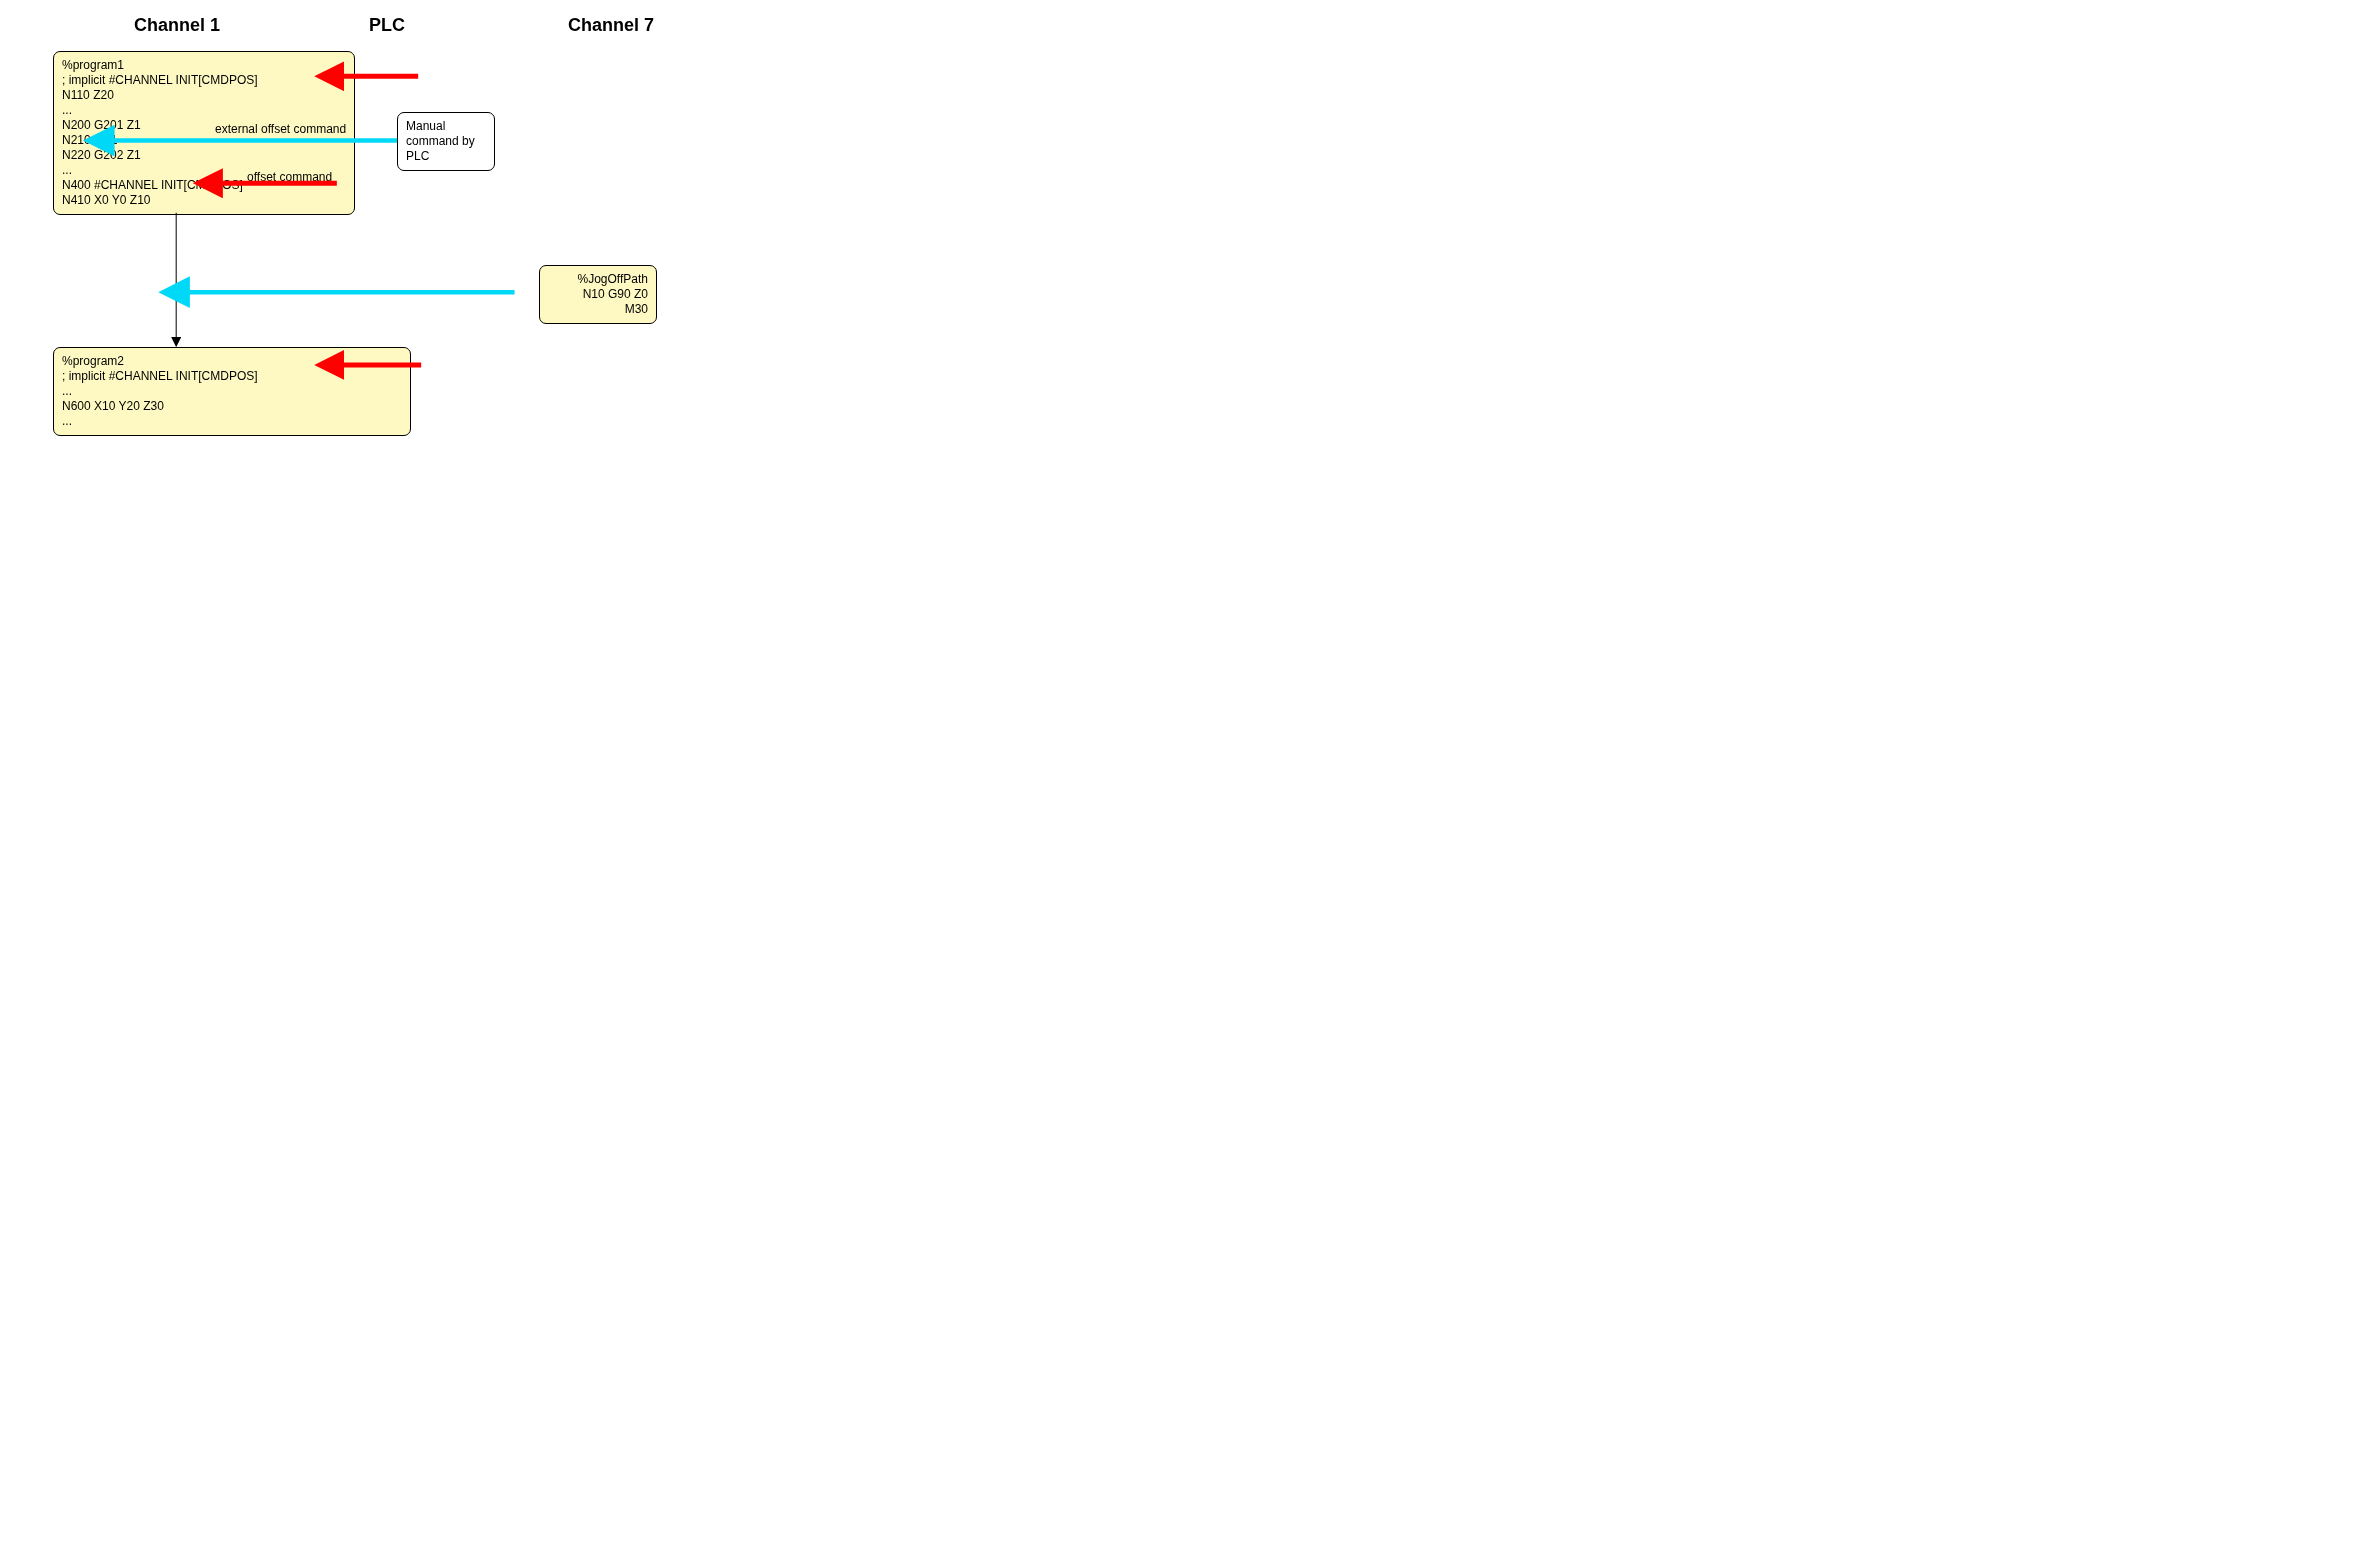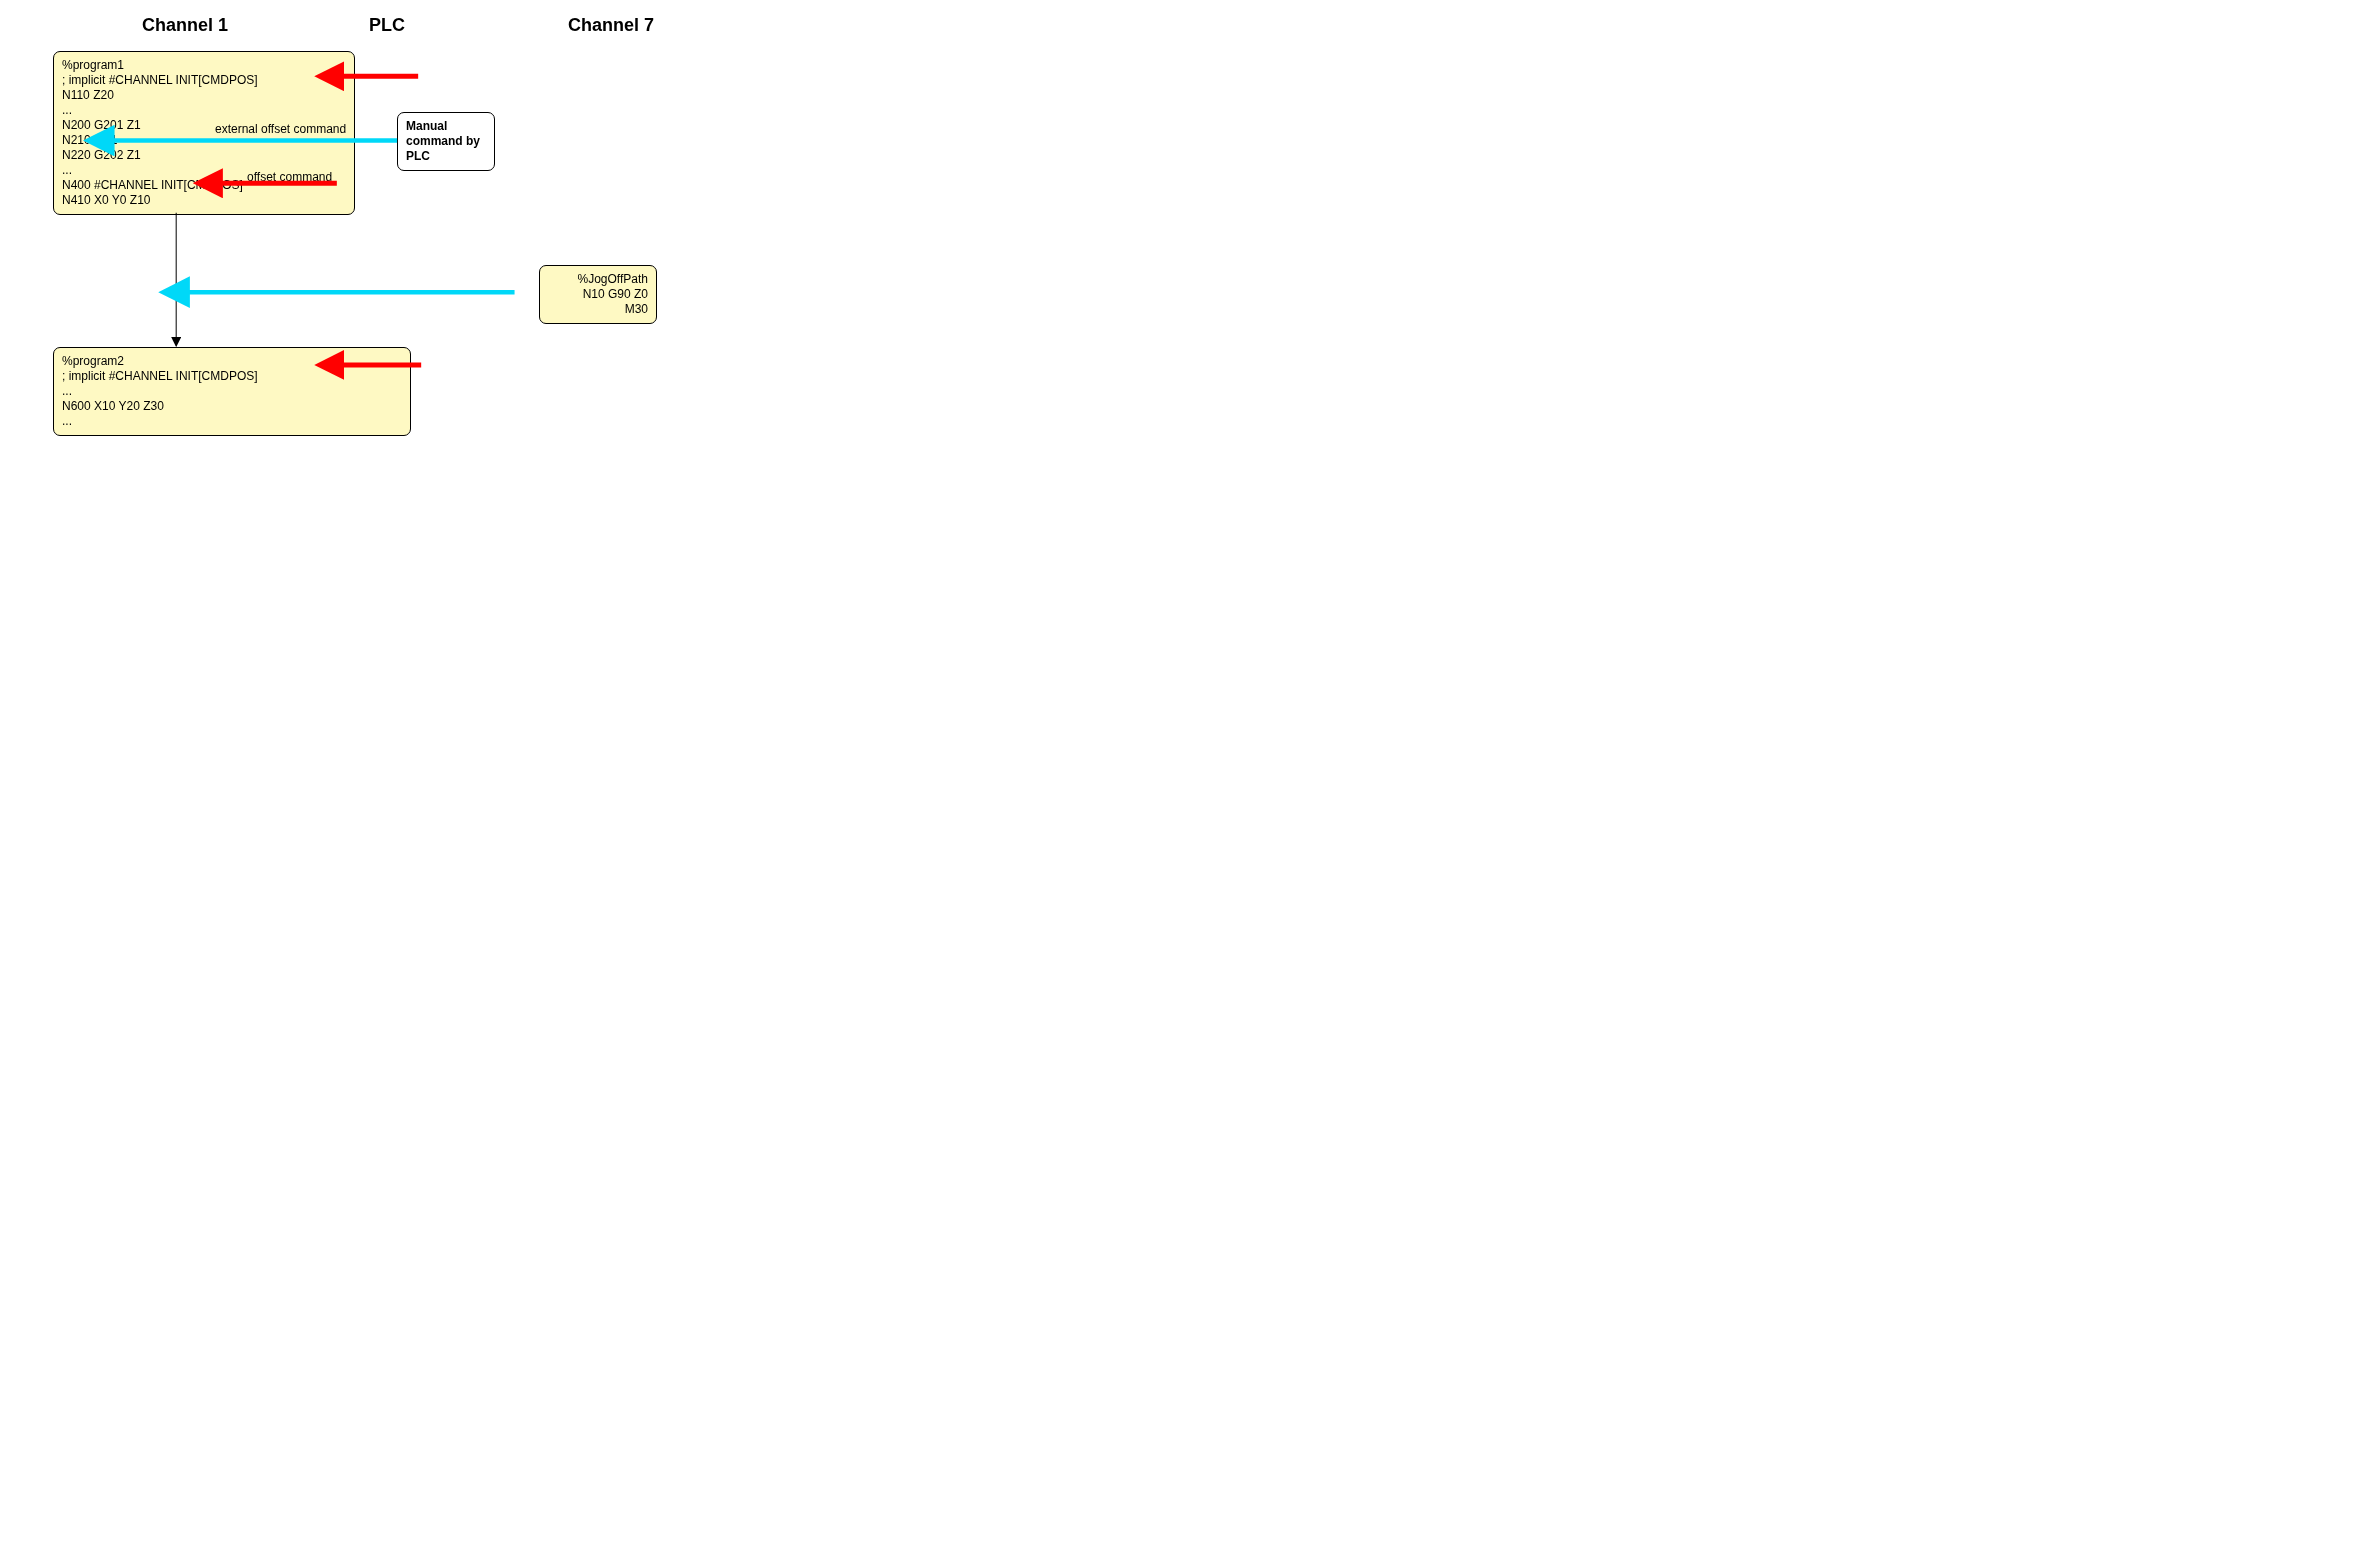--- a/index.html
+++ b/index.html
@@ -1,27 +1,27 @@
 <!DOCTYPE html>
 <html style="font-size:8px"><head>
   <meta charset="utf-8">
   <style>
     * { box-sizing: border-box; margin: 0; padding: 0; }
     body { font-family: Arial, Helvetica, sans-serif; background: #fff; width: 754px; height: 492px; position: relative; }
     .heading { position: absolute; font-weight: 700; font-size: 18px; }
     .box { position: absolute; border: 0.8px solid #000; border-radius: 7px; padding: 6px 8px; font-size: 12px; line-height: 1.25; white-space: pre; }
     .grey { background: #fef9c3; margin-left: 24px; }
-    .white { background: #fff; font-weight: bold; }
+    .white { background: #fff; }
     .label { position: absolute; font-size: 12px; }
     svg.overlay { position: absolute; left: 0; top: 0; width: 754px; height: 492px; pointer-events: none; }
   </style>
 </head>
 <body>
 
-<div class="heading" style="left:134px; top:15px;margin-left:8px;">Channel 1</div>
+<div class="heading" style="left:134px; top:15px;">Channel 1</div>
 <div class="heading" style="left:369px; top:15px;">PLC</div>
 <div class="heading" style="left:568px; top:15px;">Channel 7</div>
 
 <div class="box grey" style="left:29px; top:51px; width:302px;">%program1
 ; implicit #CHANNEL INIT[CMDPOS]
 N110 Z20
 ...
 N200 G201 Z1
 N210 M51
 N220 G202 Z1

